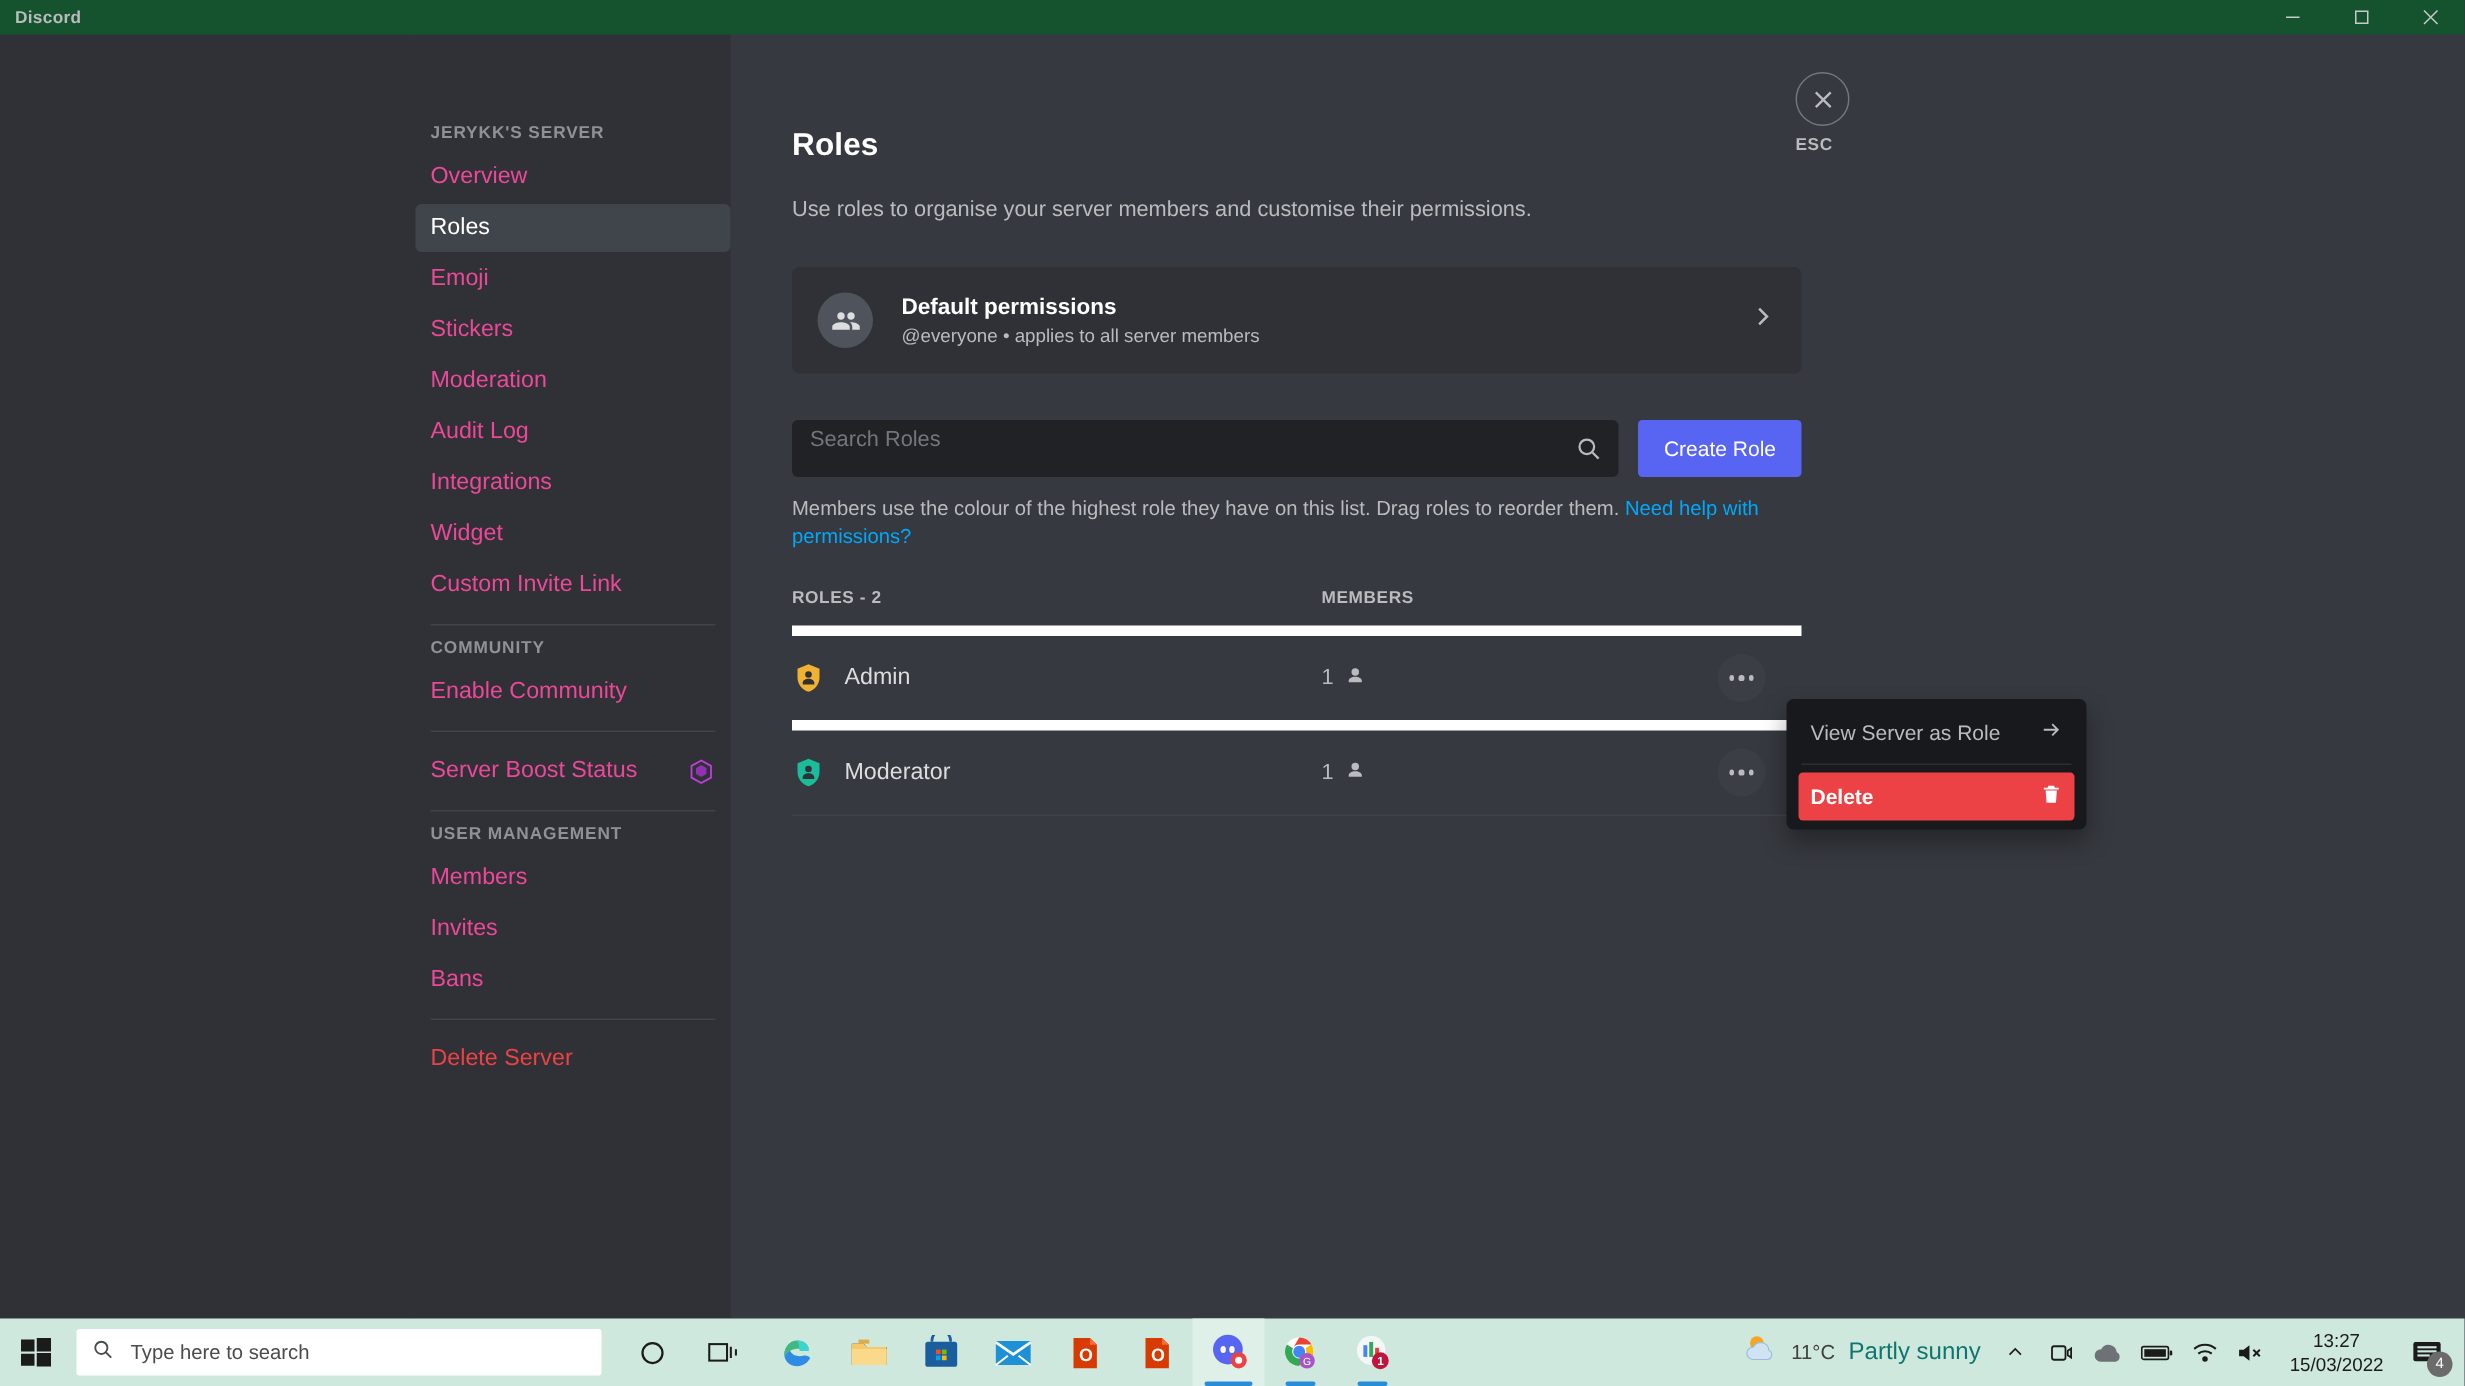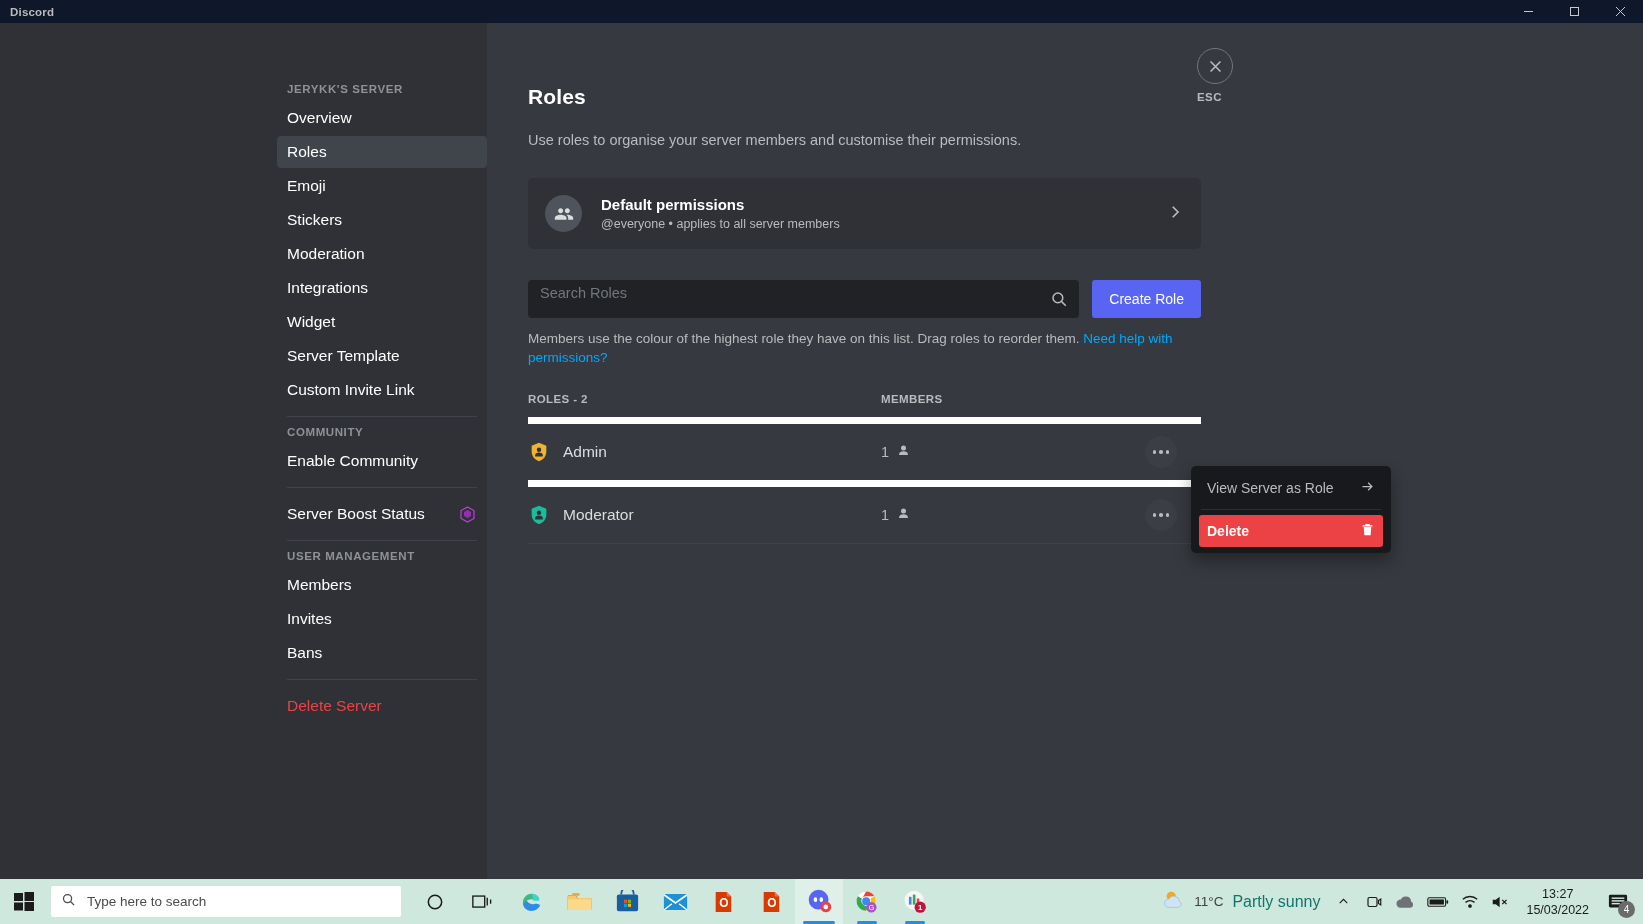--- a/index.html
+++ b/index.html
@@ -5,21 +5,21 @@
   * { margin:0; padding:0; box-sizing:border-box; }
   html,body { width:1643px; height:924px; overflow:hidden; }
   body {
     font-family:"Liberation Sans", sans-serif;
     background:#36393f;
     -webkit-font-smoothing:antialiased;
   }
 
   
   .titlebar {
-    height:23px; background:#0f172a; display:flex; align-items:center;
+    height:23px; background:#14532d; display:flex; align-items:center;
     padding-left:10px; position:relative;
   }
   .titlebar-text { color:#b9bbbe; font-size:11.5px; font-weight:bold; letter-spacing:.2px; }
   .winctl { position:absolute; right:0; top:0; height:23px; display:flex; }
   .winbtn {
     width:46px; height:23px; display:flex; align-items:center; justify-content:center;
     color:#c6c9cd;
   }
   .winbtn svg { display:block; }
 
@@ -30,21 +30,21 @@
   .side-spacer { width:277px; background:#2f3136; }
   .sidebar {
     width:210px; background:#2f3136; padding-top:60px;
     display:flex; flex-direction:column;
   }
   .side-header {
     color:#8e9297; font-size:11.5px; font-weight:bold; letter-spacing:.6px;
     padding:0 10px 6px 10px; text-transform:uppercase;
   }
   .side-item {
-    color:#ffffff; font-size:15.5px; padding:7px 10px; margin:1px 0;
+    color:#ec4899; font-size:15.5px; padding:7px 10px; margin:1px 0;
     border-radius:4px; cursor:pointer; display:flex; align-items:center;
     justify-content:space-between;
   }
   .side-item.active { background:#40444b; color:#fff; font-weight:500; }
   .side-sep { height:1px; background:#40434a; margin:9px 10px; }
   .boost-badge {
     width:15px; height:17px; position:relative; flex:none; margin-right:2px;
   }
   .boost-badge svg { display:block; }
   .side-item.danger { color:#ed4245; }
@@ -233,27 +233,27 @@
     <div class="side-item">
       <span>Emoji</span>
     </div>
     <div class="side-item">
       <span>Stickers</span>
     </div>
     <div class="side-item">
       <span>Moderation</span>
     </div>
     <div class="side-item">
+      <span>Audit Log</span>
+    </div>
+    <div class="side-item">
       <span>Integrations</span>
     </div>
     <div class="side-item">
       <span>Widget</span>
-    </div>
-    <div class="side-item">
-      <span>Server Template</span>
     </div>
     <div class="side-item">
       <span>Custom Invite Link</span>
     </div>
 
     <div class="side-sep"></div>
 
     <div class="side-header">COMMUNITY</div>
     <div class="side-item">
       <span>Enable Community</span>

